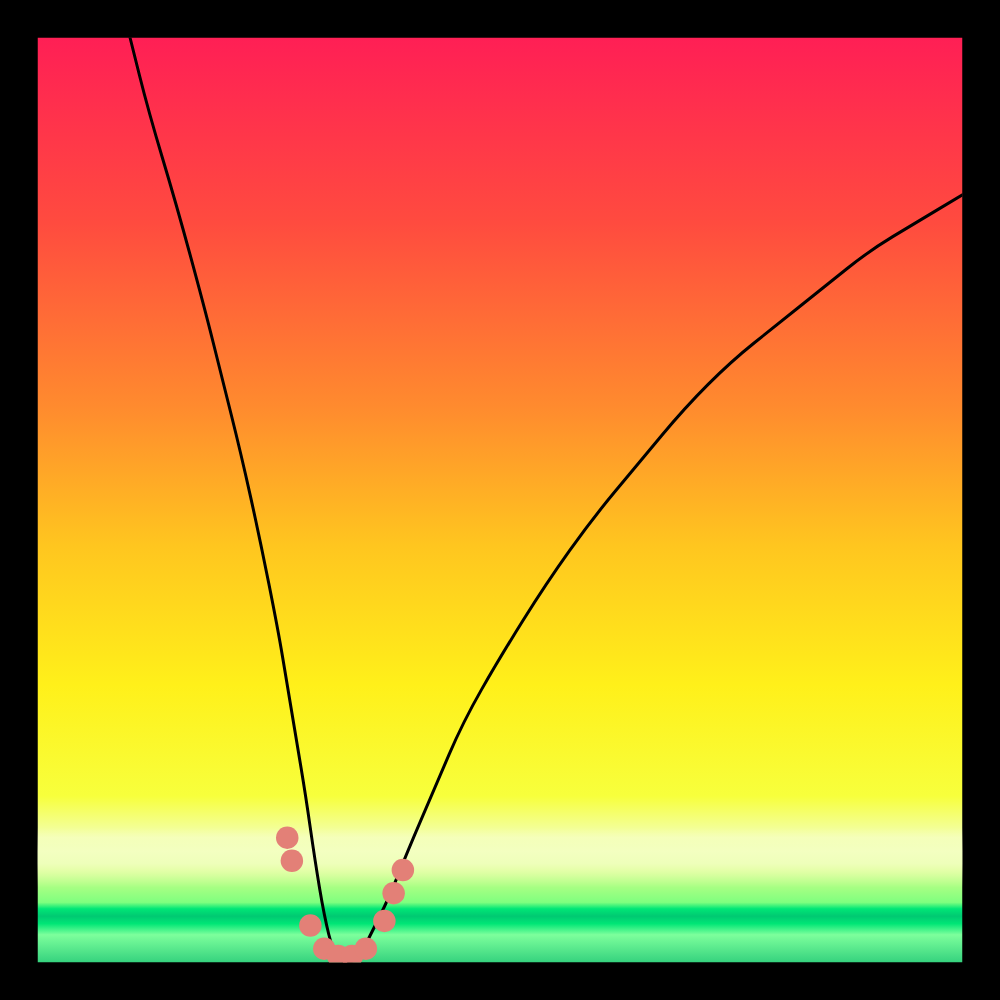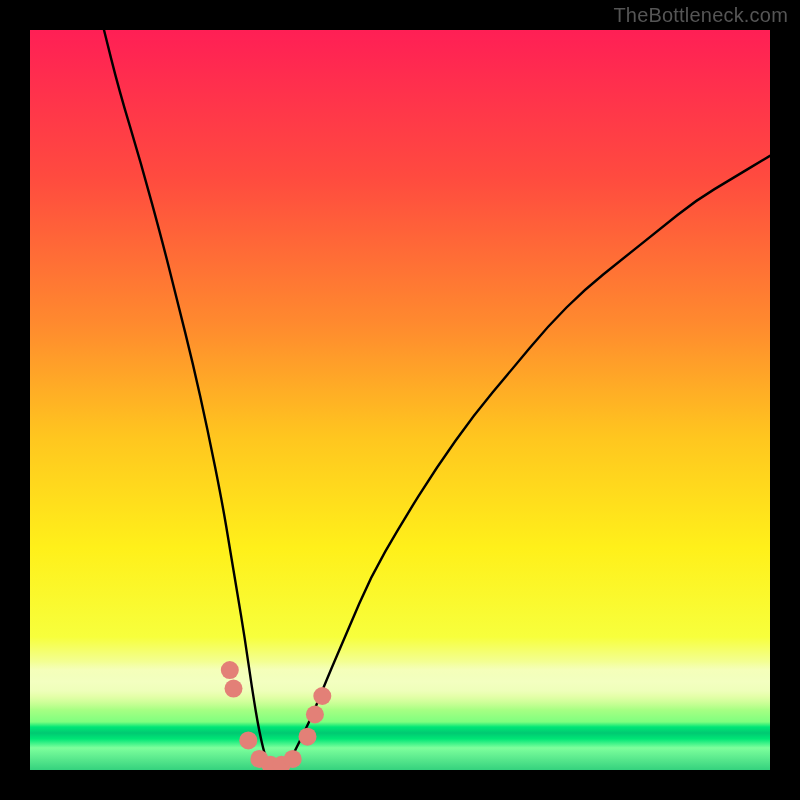--- a/index.html
+++ b/index.html
@@ -7,21 +7,20 @@
   .plot{position:absolute;left:30px;top:30px;width:740px;height:740px}
   .grad{position:absolute;inset:0}
   .band{position:absolute;left:0;right:0}
   .curve{position:absolute;inset:0}
   .water{position:absolute;top:4px;right:12px;color:#555;font-size:20px;font-weight:400;letter-spacing:.2px}
 </style>
 </head>
 <body>
 
 <div class="stage">
-  <div class="water">TheBottleneck.com</div>
   <div class="plot">
     <svg class="grad" viewBox="0 0 740 740" preserveAspectRatio="none">
       <defs>
         <linearGradient id="bg" x1="0" y1="0" x2="0" y2="1">
             <stop offset="0%" stop-color="#ff1f55"></stop>
             <stop offset="20%" stop-color="#ff4b3f"></stop>
             <stop offset="40%" stop-color="#ff8b2e"></stop>
             <stop offset="55.00000000000001%" stop-color="#ffc61f"></stop>
             <stop offset="70%" stop-color="#fff01a"></stop>
             <stop offset="82%" stop-color="#f7ff3c"></stop>

